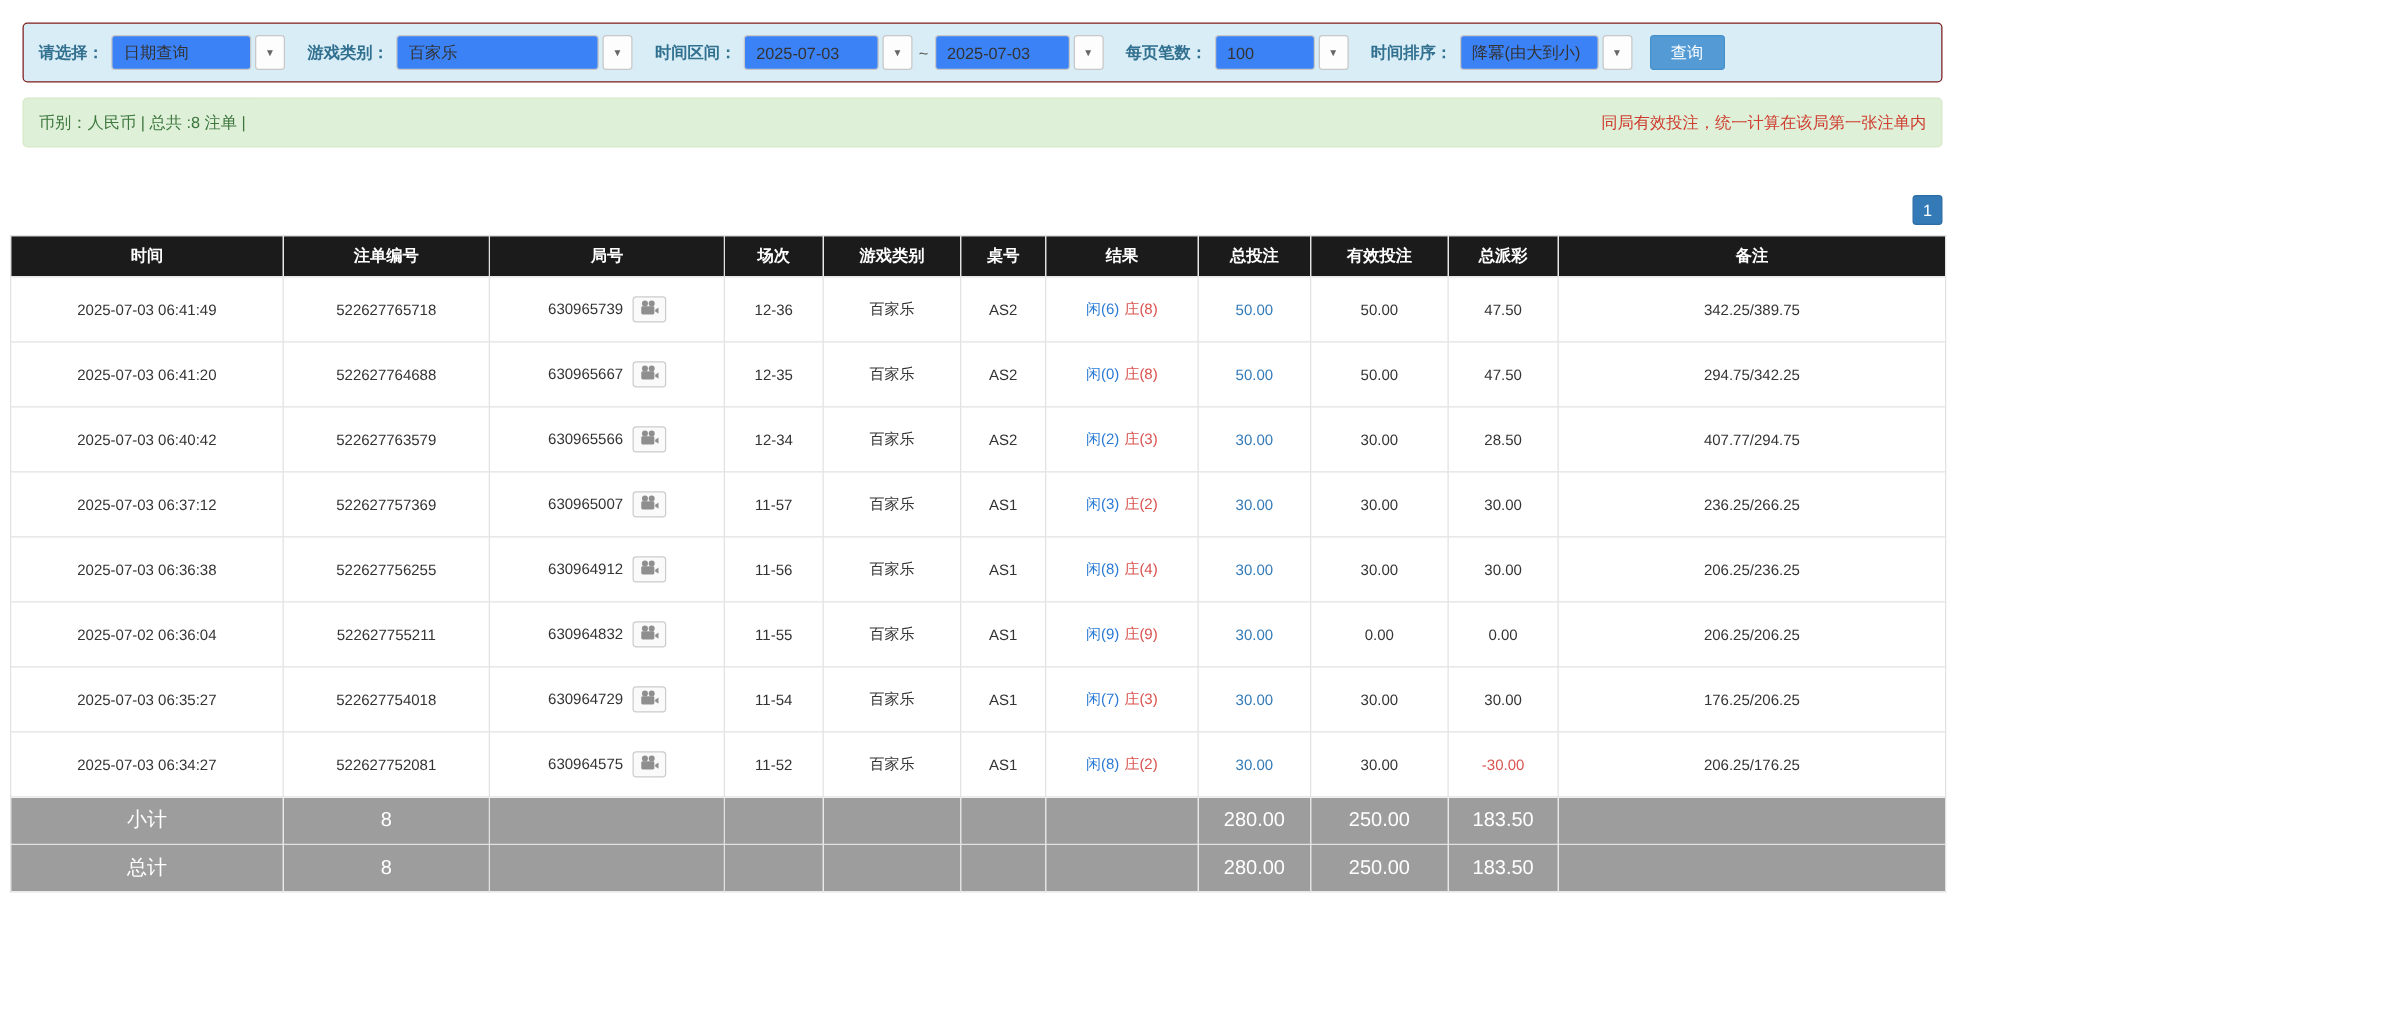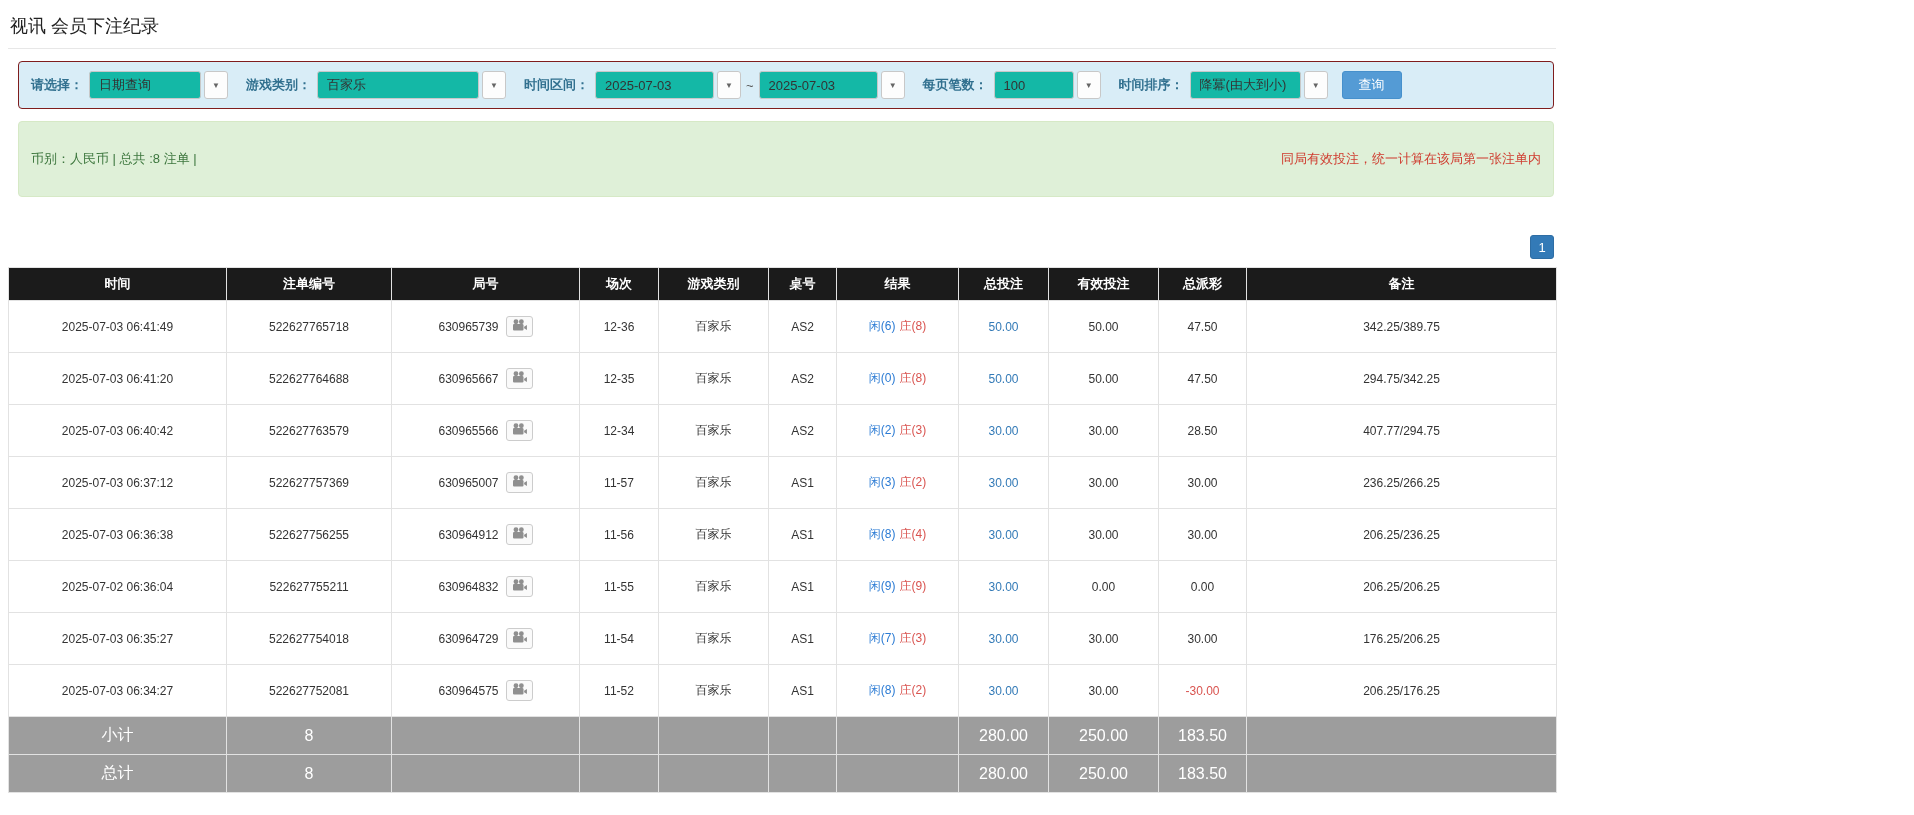--- a/index.html
+++ b/index.html
@@ -25,51 +25,51 @@
     border-radius: 4px;
     padding: 9px 12px;
     display: flex;
     align-items: center;
   }
   .flabel { color: #31708f; font-weight: bold; margin: 0 6px 0 18px; white-space: nowrap; }
   .flabel.first { margin-left: 0; }
   .combo { display: inline-flex; align-items: stretch; }
   .combo-value {
     display: flex; align-items: center;
-    height: 28px; background: #14b8a6;
+    height: 28px; background: #3b82f6;
     border: 1px solid #c8c8c8; border-radius: 3px;
     padding: 0 9px; white-space: nowrap; cursor: pointer; color: #333;
   }
   .combo-caret {
     width: 24px; height: 28px; margin-left: 3px;
     border: 1px solid #c8c8c8; border-radius: 3px;
     background: #fdfdfd; color: #666;
     display: flex; align-items: center; justify-content: center;
     font-size: 8px; cursor: pointer; padding: 0;
   }
   .w-select { width: 112px; }
   .w-game   { width: 162px; }
-  .w-date   { width: 119px; }
+  .w-date   { width: 108px; }
   .w-per    { width: 80px; }
   .w-sort   { width: 111px; }
   .tilde { margin: 0 5px; color: #555; }
   .search-btn {
     height: 28px; margin-left: 14px; padding: 0 16px;
     background: #549bd5; border: 1px solid #4690cc; border-radius: 3px;
     color: #fff; font-size: 13px; cursor: pointer;
     font-family: inherit;
   }
 
   
   .summary-bar {
     margin: 12px 2px 0 10px;
     background: #dff0d8;
     border: 1px solid #d6e9c6;
     border-radius: 4px;
-    padding: 28px 12px;
+    padding: 10px 12px;
     display: flex; justify-content: space-between; align-items: center;
   }
   .summary-left { color: #3c763d; }
   .summary-right { color: #cf3c2f; }
 
   
   .pagination { display: flex; justify-content: flex-end; margin: 38px 2px 8px 0; }
   .page-btn {
     min-width: 24px; height: 24px; padding: 0 6px;
     background: #337ab7; border: 1px solid #2e6da4; border-radius: 3px;
@@ -104,23 +104,20 @@
   tfoot td {
     background: #9d9d9d; color: #fff; font-size: 16px;
     padding: 8px 6px; border-color: #c9c9c9;
   }
 </style>
 </head>
 <body>
 
 <div class="page">
 
-  <div class="title-wrap">
-    <h1 class="page-title">视讯 会员下注纪录</h1>
-  </div>
 
   <div class="filter-bar">
     <span class="flabel first">请选择：</span>
     <span class="combo">
       <span class="combo-value w-select">日期查询</span>
       <button class="combo-caret">
           <span>▼</span>
         </button>
     </span>
 

